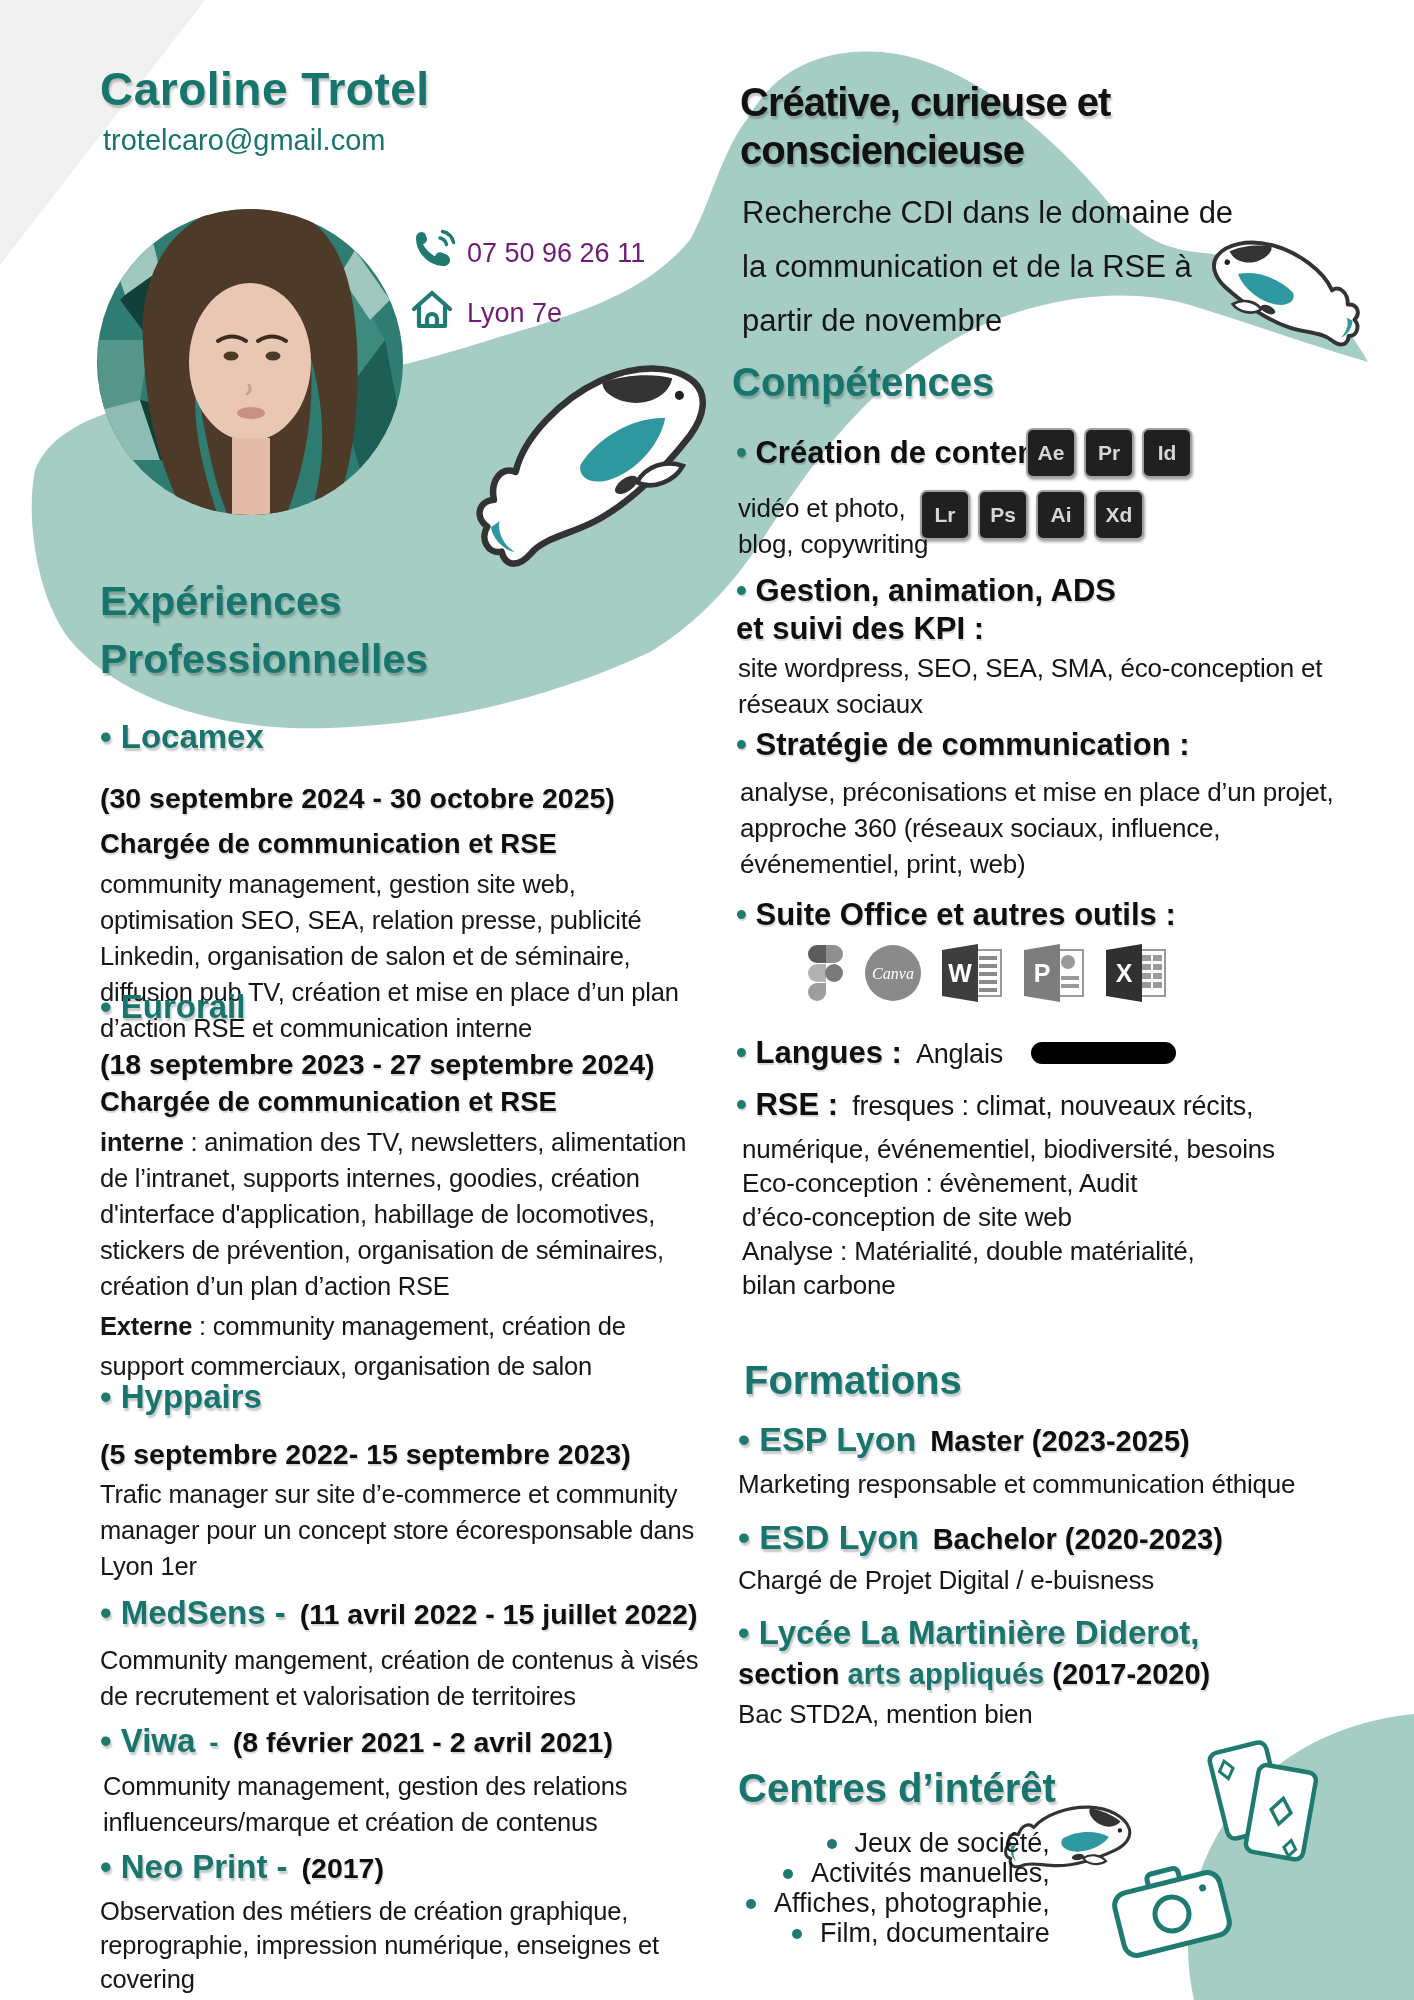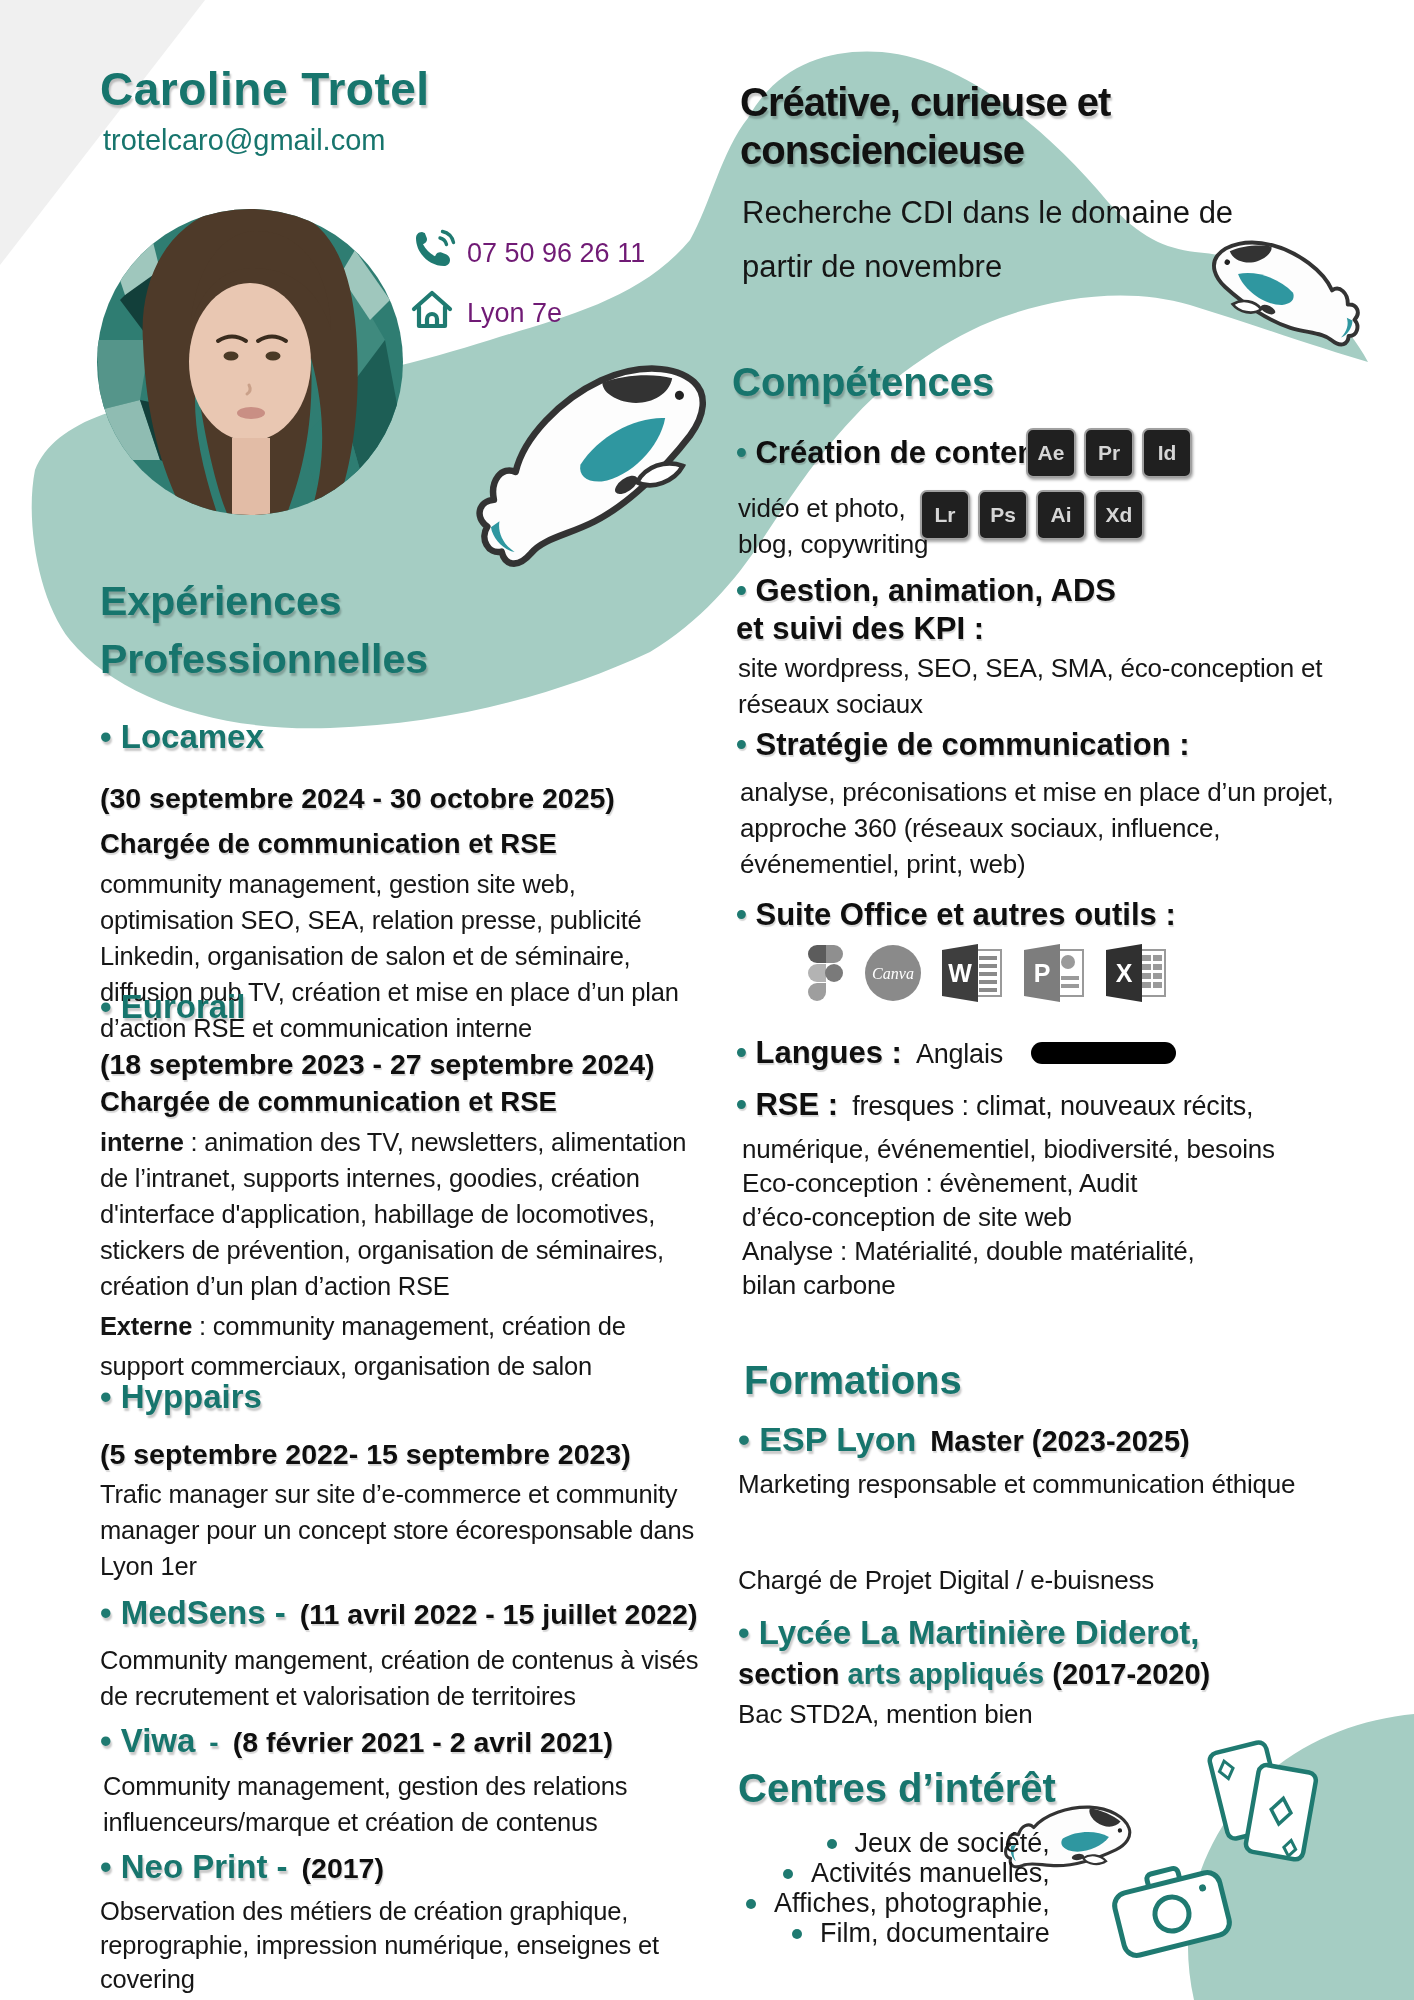--- a/index.html
+++ b/index.html
@@ -237,20 +237,21 @@
     <div>reprographie, impression numérique, enseignes et</div>
     <div>covering</div>
   </div>
 
   <div class="abs txt intro-title sh" style="left:740px;top:78px">
     <div>Créative, curieuse et</div>
     <div>consciencieuse</div>
   </div>
   <div class="abs txt intro-line" style="left:742px;top:186px">
     <div>Recherche CDI  dans le domaine de</div>
+    <div>la communication et de la RSE à</div>
     <div>partir de novembre</div>
   </div>
 
   <div class="abs txt teal h-sec sh" style="left:732px;top:360px">Compétences</div>
 
   <div class="abs txt blabel bu shl" style="left:736px;top:434px">Création de contenus :</div>
   <div class="abs txt rbody" style="left:738px;top:490px">
     <div>vidéo et photo,</div>
     <div>blog, copywriting</div>
   </div>
@@ -353,20 +354,24 @@
   </div>
 
   <div class="abs txt teal h-sec sh" style="left:744px;top:1358px">Formations</div>
 
   <div class="abs txt hrow" style="left:738px;top:1420px">
     <span class="school bu sh">ESP Lyon</span>
     <span class="degree shl">Master (2023-2025)</span>
   </div>
   <div class="abs txt rbody" style="left:738px;top:1466px">Marketing responsable et communication éthique</div>
 
+  <div class="abs txt hrow" style="left:738px;top:1518px">
+    <span class="school bu sh">ESD Lyon</span>
+    <span class="degree shl">Bachelor (2020-2023)</span>
+  </div>
   <div class="abs txt rbody" style="left:738px;top:1562px">Chargé de Projet Digital / e-buisness</div>
 
   <div class="abs txt school bu sh" style="left:738px;top:1614px;font-size:33px">Lycée La Martinière Diderot,</div>
   <div class="abs txt" style="left:738px;top:1658px;font-size:29px;font-weight:bold">
     <span class="shl" style="color:#0f0f0f">section </span><span class="teal sh">arts appliqués</span><span class="shl" style="color:#0f0f0f"> (2017-2020)</span>
   </div>
   <div class="abs txt rbody" style="left:738px;top:1696px">Bac STD2A, mention bien</div>
 
   <div class="abs txt teal h-sec sh" style="left:738px;top:1766px">Centres d’intérêt</div>
   <div class="abs txt" style="left:746px;top:1828px;line-height:30px">

